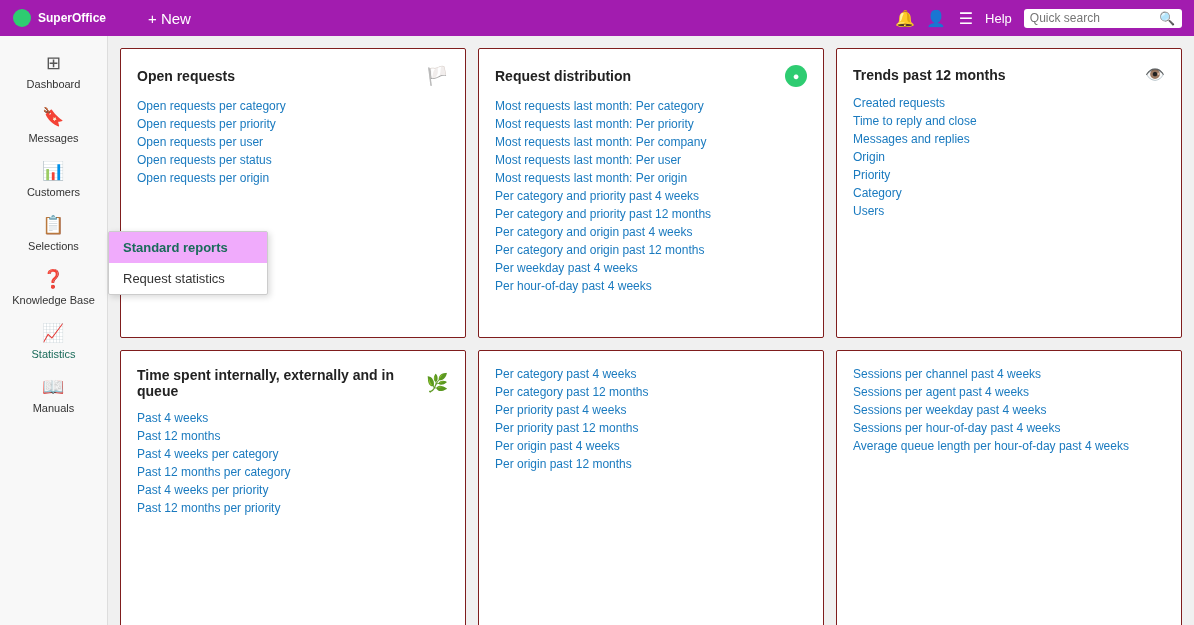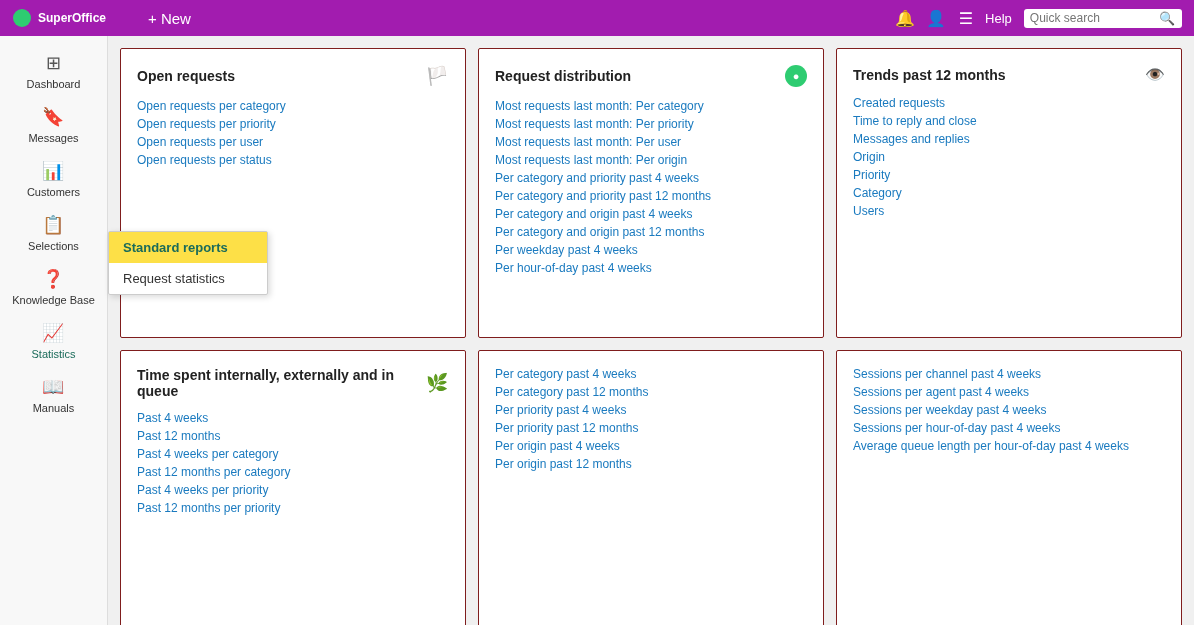--- a/index.html
+++ b/index.html
@@ -60,21 +60,21 @@
       min-width: 160px;
       z-index: 100;
       box-shadow: 2px 2px 6px rgba(0,0,0,0.15);
     }
     .sidebar-dropdown-item {
       padding: 8px 14px;
       cursor: pointer;
       font-size: 13px;
       color: #333;
     }
-    .sidebar-dropdown-item.active { background: #fde047; color: #1a6b5a; font-weight: bold; }
+    .sidebar-dropdown-item.active { background: #f0abfc; color: #1a6b5a; font-weight: bold; }
 
     
     .main-content {
       flex: 1;
       overflow-y: auto;
       padding: 12px;
       display: grid;
       grid-template-columns: 1fr 1fr 1fr;
       grid-template-rows: auto auto;
       gap: 12px;
@@ -212,31 +212,33 @@
     <div class="card">
       <div class="card-header">
         <span class="card-title">Open requests</span>
         <span class="icon-green-flag">🏳️</span>
       </div>
       <div class="card-links">
         <a class="card-link">Open requests per category</a>
         <a class="card-link">Open requests per priority</a>
         <a class="card-link">Open requests per user</a>
         <a class="card-link">Open requests per status</a>
+        <a class="card-link">Open requests per origin</a>
       </div>
     </div>
 
     <div class="card">
       <div class="card-header">
         <span class="card-title">Request distribution</span>
         <span class="icon-green-circle">●</span>
       </div>
       <div class="card-links">
         <a class="card-link">Most requests last month: Per category</a>
         <a class="card-link">Most requests last month: Per priority</a>
+        <a class="card-link">Most requests last month: Per company</a>
         <a class="card-link">Most requests last month: Per user</a>
         <a class="card-link">Most requests last month: Per origin</a>
         <a class="card-link">Per category and priority past 4 weeks</a>
         <a class="card-link">Per category and priority past 12 months</a>
         <a class="card-link">Per category and origin past 4 weeks</a>
         <a class="card-link">Per category and origin past 12 months</a>
         <a class="card-link">Per weekday past 4 weeks</a>
         <a class="card-link">Per hour-of-day past 4 weeks</a>
       </div>
     </div>

